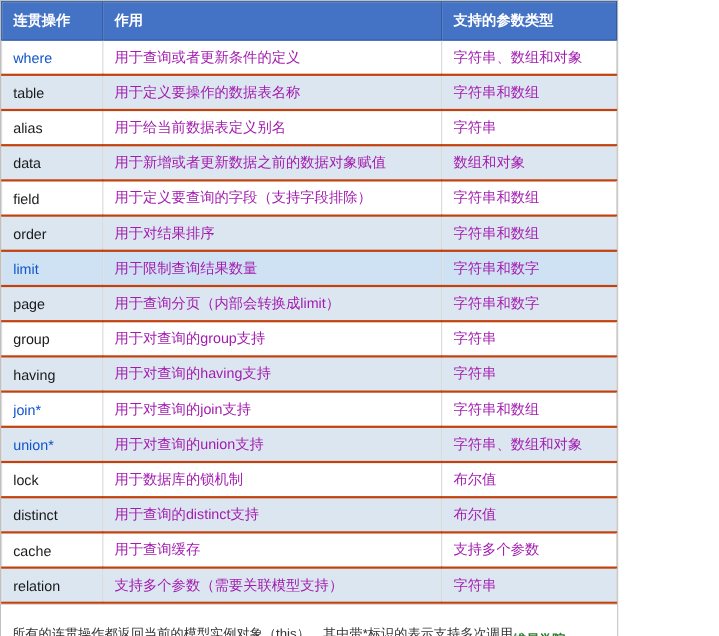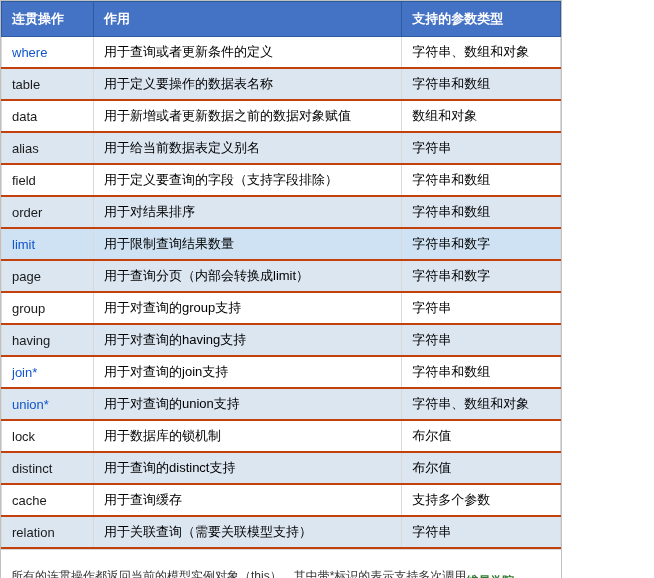--- a/index.html
+++ b/index.html
@@ -36,21 +36,21 @@
     }
     tbody tr:nth-child(even) {
       background-color: #dce6f1;
     }
     tbody tr.highlight {
       background-color: #cfe2f3;
     }
     tbody td {
       padding: 6px 10px;
       border: 1px solid #d9d9d9;
-      color: #000000;
+      color: #a21caf;
       font-size: 13px;
     }
     tbody td.op-name {
       color: #1155cc;
       font-weight: normal;
       min-width: 80px;
     }
     tbody td.op-name.black {
       color: #1a1a1a;
     }
@@ -95,28 +95,28 @@
           <td class="op-name">where</td>
           <td>用于查询或者更新条件的定义</td>
           <td>字符串、数组和对象</td>
         </tr>
         <tr>
           <td class="op-name black">table</td>
           <td>用于定义要操作的数据表名称</td>
           <td>字符串和数组</td>
         </tr>
         <tr>
+          <td class="op-name black">alias</td>
+          <td>用于给当前数据表定义别名</td>
+          <td>字符串</td>
+        </tr>
+        <tr>
           <td class="op-name black">data</td>
           <td>用于新增或者更新数据之前的数据对象赋值</td>
           <td>数组和对象</td>
-        </tr>
-        <tr>
-          <td class="op-name black">alias</td>
-          <td>用于给当前数据表定义别名</td>
-          <td>字符串</td>
         </tr>
         <tr>
           <td class="op-name black">field</td>
           <td>用于定义要查询的字段（支持字段排除）</td>
           <td>字符串和数组</td>
         </tr>
         <tr>
           <td class="op-name black">order</td>
           <td>用于对结果排序</td>
           <td>字符串和数组</td>
@@ -161,21 +161,21 @@
           <td>用于查询的distinct支持</td>
           <td>布尔值</td>
         </tr>
         <tr>
           <td class="op-name black">cache</td>
           <td>用于查询缓存</td>
           <td>支持多个参数</td>
         </tr>
         <tr>
           <td class="op-name black">relation</td>
-          <td>用于关联查询（需要关联模型支持）</td>
+          <td>支持多个参数（需要关联模型支持）</td>
           <td>字符串</td>
         </tr>
       </tbody>
   </table>
   <div class="footer-note">
     <span>所有的连贯操作都返回当前的模型实例对象（this），其中带*标识的表示支持多次调用。</span>
     <div class="wm-container">
       <div class="wm-line1">维易学院</div>
       <div class="wm-line2">www.YERBUY.COM</div>
     </div>

